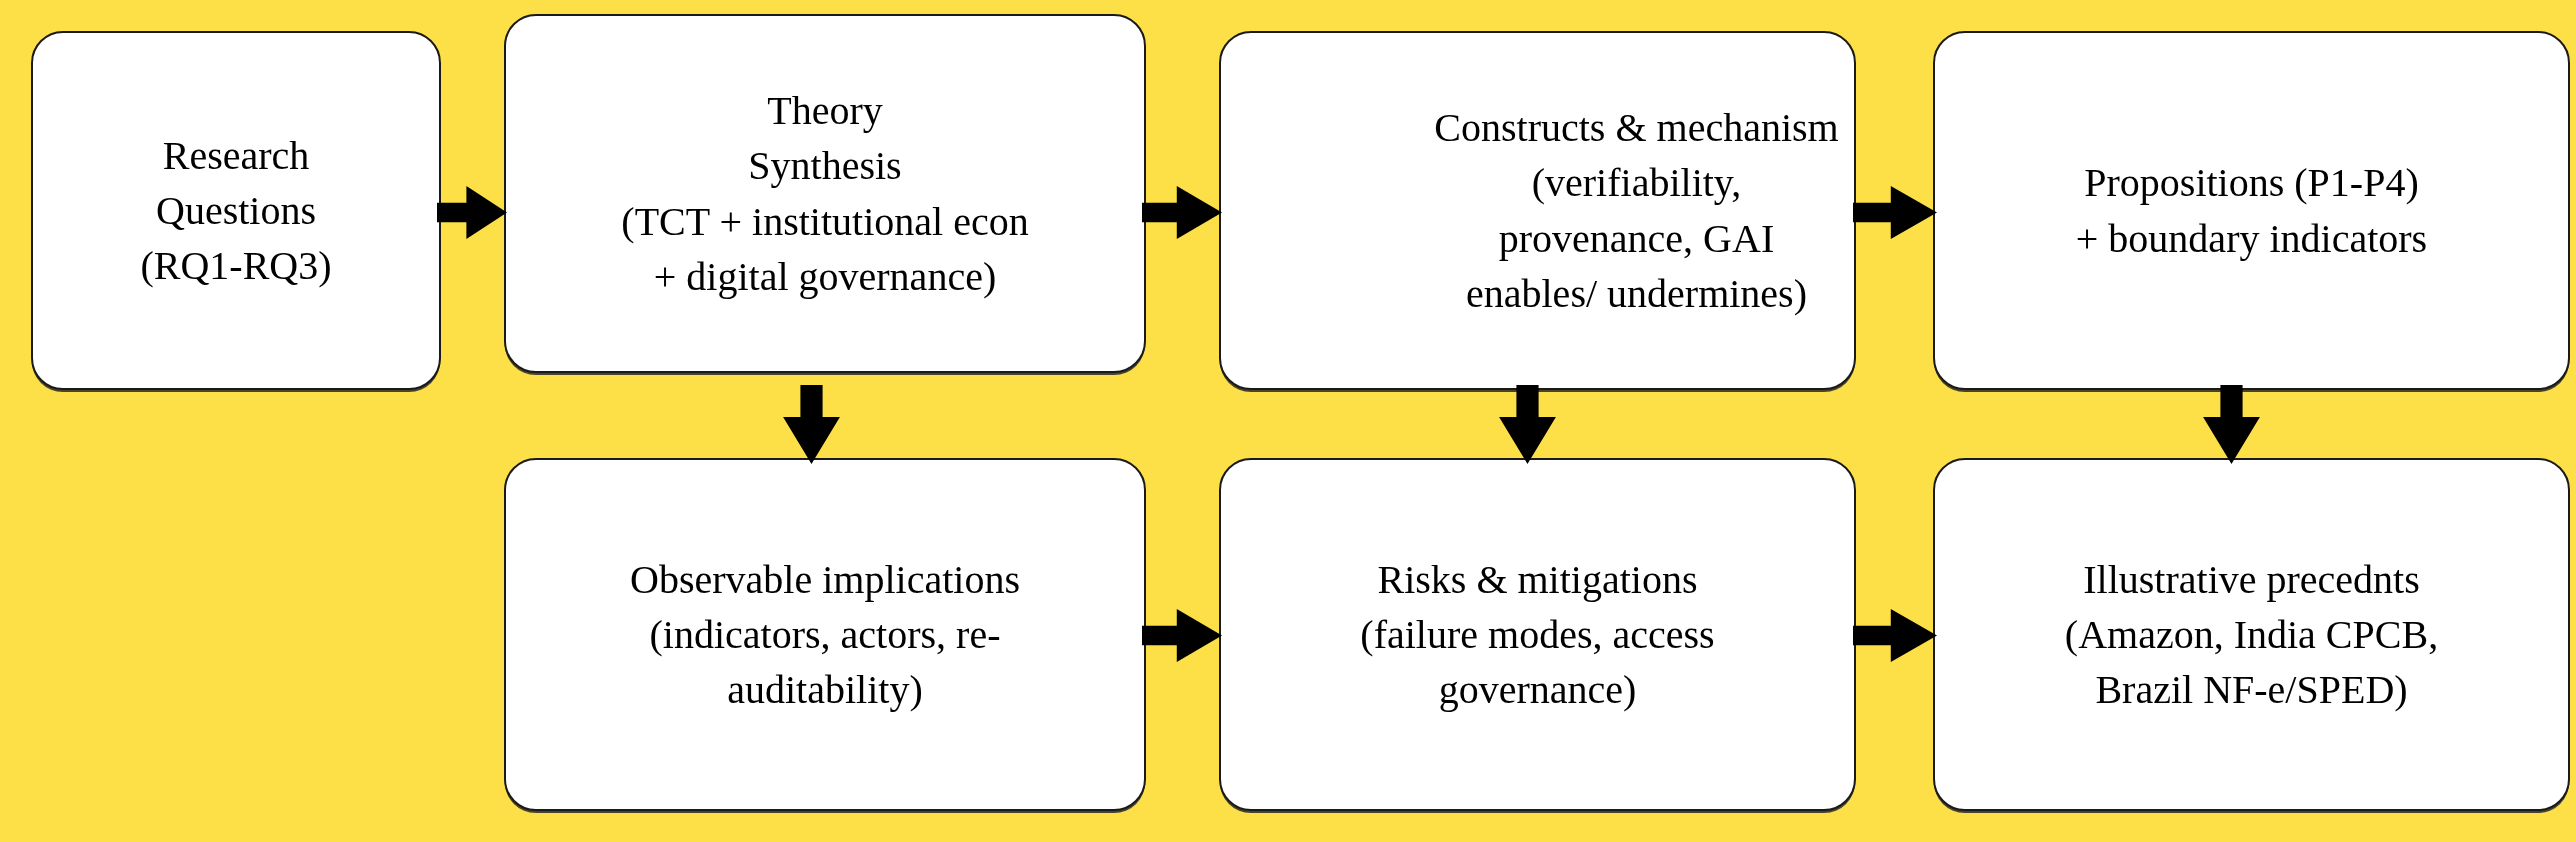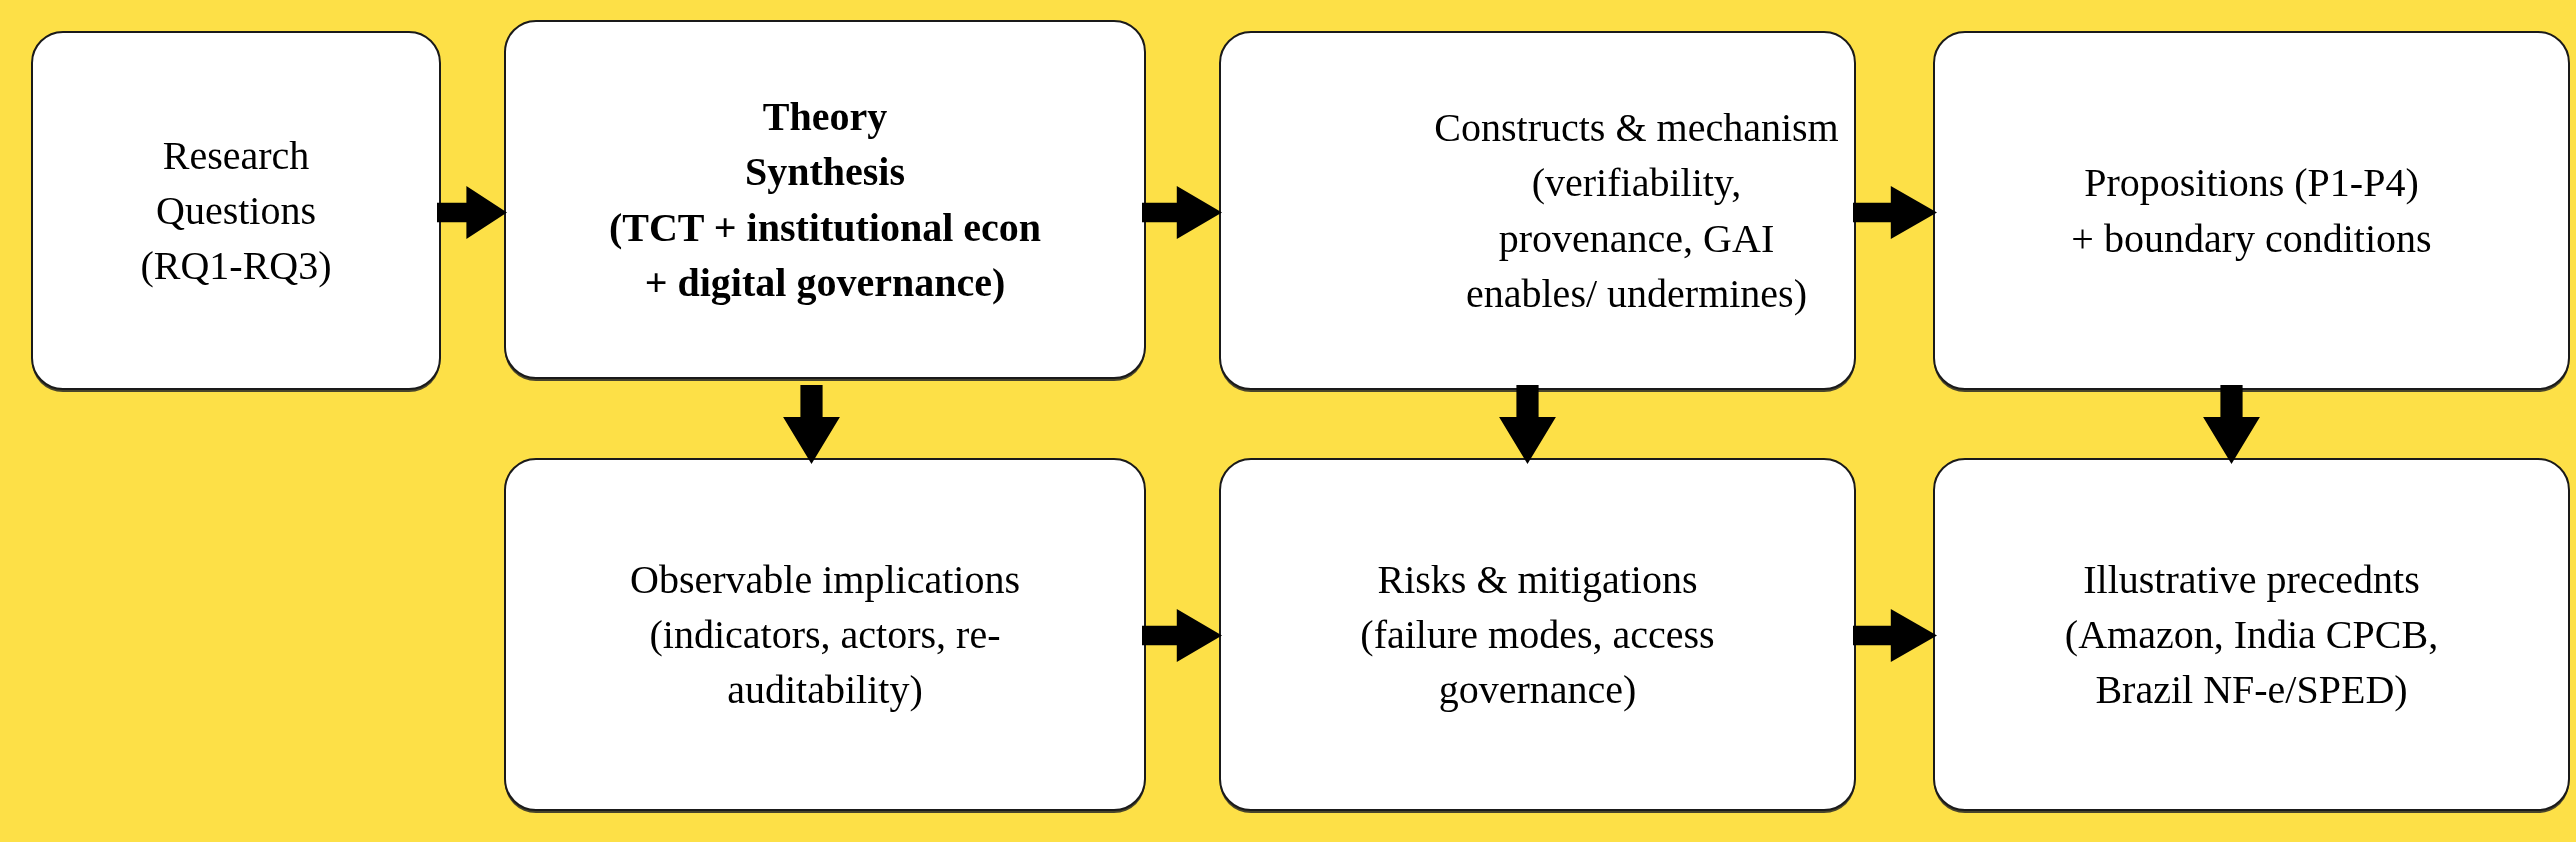--- a/index.html
+++ b/index.html
@@ -31,21 +31,21 @@
     line-height: 1.38;
     padding: 7px 15.3px;
     box-shadow: 0 2.8px 0 -0.7px rgba(40,40,40,0.85);
   }
   .node .label {
     display: block;
     white-space: pre-line;
   }
   
   #node-research-questions { left: 31px;   top: 31px;  width: 410px; height: 359px; }
-  #node-theory-synthesis   { left: 504px;  top: 20px;  width: 642px; height: 359px; font-weight: bold; }
+  #node-theory-synthesis   { left: 504px;  top: 14px;  width: 642px; height: 359px; }
   #node-constructs         { left: 1219px; top: 31px;  width: 637px; height: 359px; justify-content: flex-end; }
   #node-propositions       { left: 1933px; top: 31px;  width: 637px; height: 359px; }
   
   #node-observable         { left: 504px;  top: 458px; width: 642px; height: 353px; justify-content: center; }
   #node-risks              { left: 1219px; top: 458px; width: 637px; height: 353px; }
   #node-precedents         { left: 1933px; top: 458px; width: 637px; height: 353px; }
 
   
   .arrow { position: absolute; }
   .arrow svg { display: block; overflow: visible; }
@@ -71,21 +71,21 @@
 
   <div class="node" id="node-constructs">
     <span class="label">Constructs &amp; mechanism
 (verifiability,
 provenance, GAI
 enables/ undermines)</span>
   </div>
 
   <div class="node" id="node-propositions">
     <span class="label">Propositions (P1-P4)
-+ boundary conditions</span>
++ boundary indicators</span>
   </div>
 
   <div class="node" id="node-observable">
     <span class="label">Observable implications
 (indicators, actors, re-
 auditability)</span>
   </div>
 
   <div class="node" id="node-precedents">
     <span class="label">Illustrative precednts

